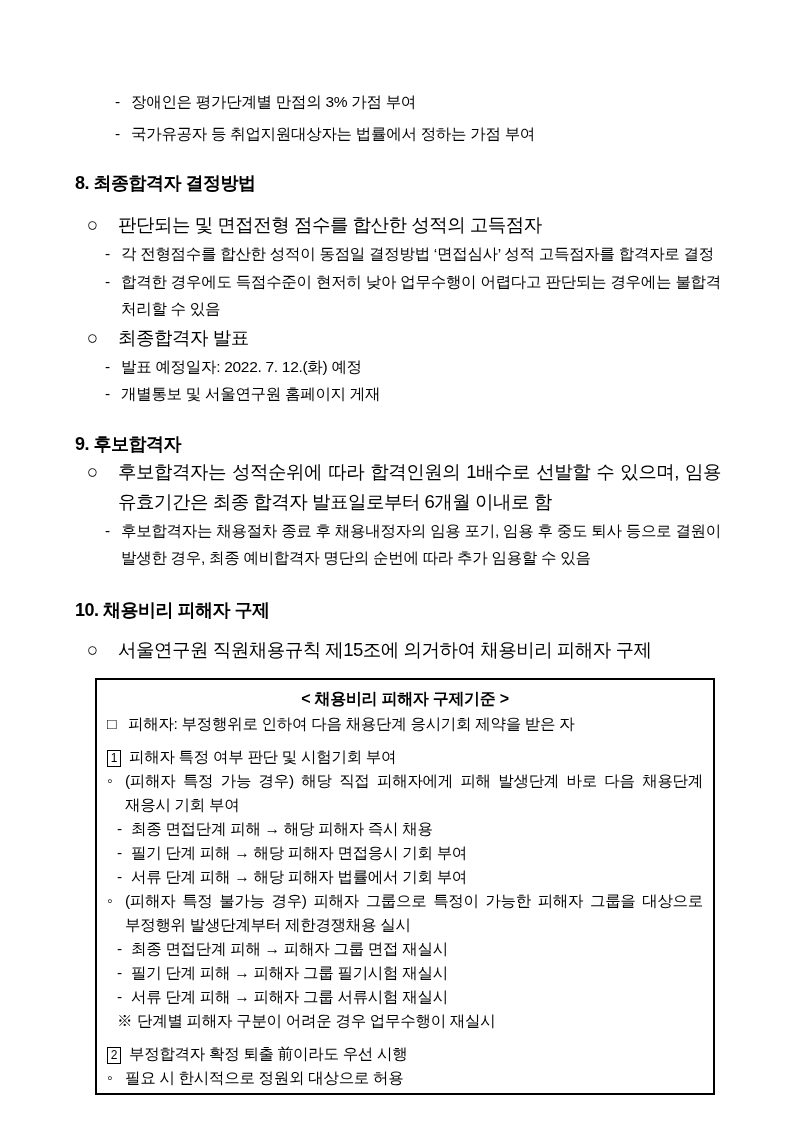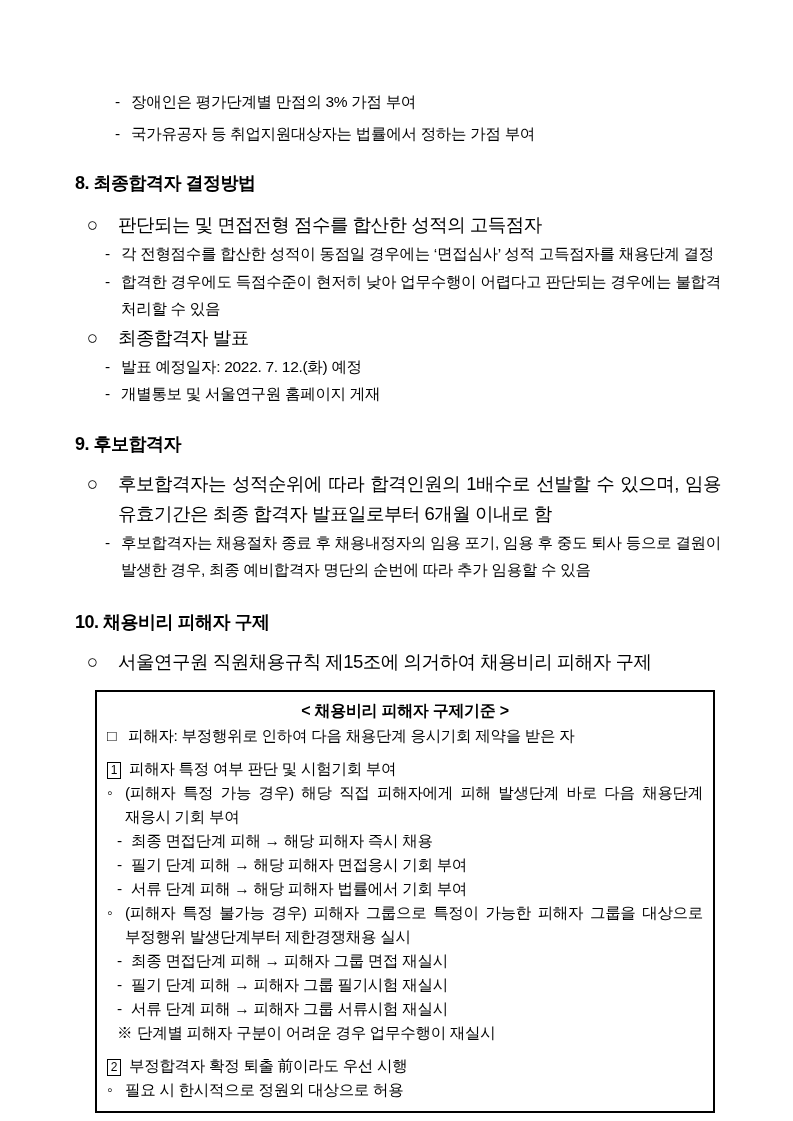--- a/index.html
+++ b/index.html
@@ -21,38 +21,38 @@
   
   .top-item { font-size:15.5px; line-height:32px; letter-spacing:-0.3px; margin-left:40px; }
   .top-item .marker { width:16px; }
 
   
   .sec-title {
     margin:0; font-size:18px; font-weight:bold; letter-spacing:-0.5px;
     line-height:26px;
   }
   .mt-sec8 { margin-top:20px; margin-bottom:14px; }
-  .mt-sec9 { margin-top:23px; margin-bottom:12px; }
+  .mt-sec9 { margin-top:23px; }
   .mt-sec10 { margin-top:25px; margin-bottom:12px; }
 
   
   .l1 { font-size:18.5px; line-height:30px; letter-spacing:-0.5px; margin-left:12px; }
   .l1 .marker { width:31px; }
 
   
   .l2 { font-size:15.5px; line-height:27.5px; letter-spacing:-0.3px; margin-left:30px; }
   .l2 .marker { width:16px; }
 
   
   .remedy-box {
     box-sizing:border-box;
     margin:13px 0 0 20px;
     width:620px;
     border:2px solid #000;
-    padding:5px 10px 9px 10px;
+    padding:5px 10px 3px 10px;
     font-size:15.5px; letter-spacing:-0.3px;
   }
   .bx-title { text-align:center; font-weight:bold; font-size:16px; line-height:27px; }
   .bx-line { display:flex; line-height:24px; }
   .bx-line .txt { flex:1 1 auto; text-align:justify; word-break:keep-all; }
   .bx-def .marker { width:21px; }
   .bx-clause { margin-top:9px; }
   .bx-clause .marker { width:22px; }
   .boxed-digit {
     display:inline-block; box-sizing:border-box;
@@ -81,21 +81,21 @@
       <span class="txt">국가유공자 등 취업지원대상자는 법률에서 정하는 가점 부여</span>
     </div>
 
     <h2 class="sec-title mt-sec8">8. 최종합격자 결정방법</h2>
     <div class="line l1">
       <span class="marker">○</span>
       <span class="txt">판단되는 및 면접전형 점수를 합산한 성적의 고득점자</span>
     </div>
     <div class="line l2">
       <span class="marker">-</span>
-      <span class="txt">각 전형점수를 합산한 성적이 동점일 경우에는 ‘면접심사’ 성적 고득점자를 채용단계 결정</span>
+      <span class="txt">각 전형점수를 합산한 성적이 동점일 결정방법 ‘면접심사’ 성적 고득점자를 합격자로 결정</span>
     </div>
     <div class="line l2">
       <span class="marker">-</span>
       <span class="txt">합격한 경우에도 득점수준이 현저히 낮아 업무수행이 어렵다고 판단되는 경우에는 불합격 처리할 수 있음</span>
     </div>
     <div class="line l1">
       <span class="marker">○</span>
       <span class="txt">최종합격자 발표</span>
     </div>
     <div class="line l2">

